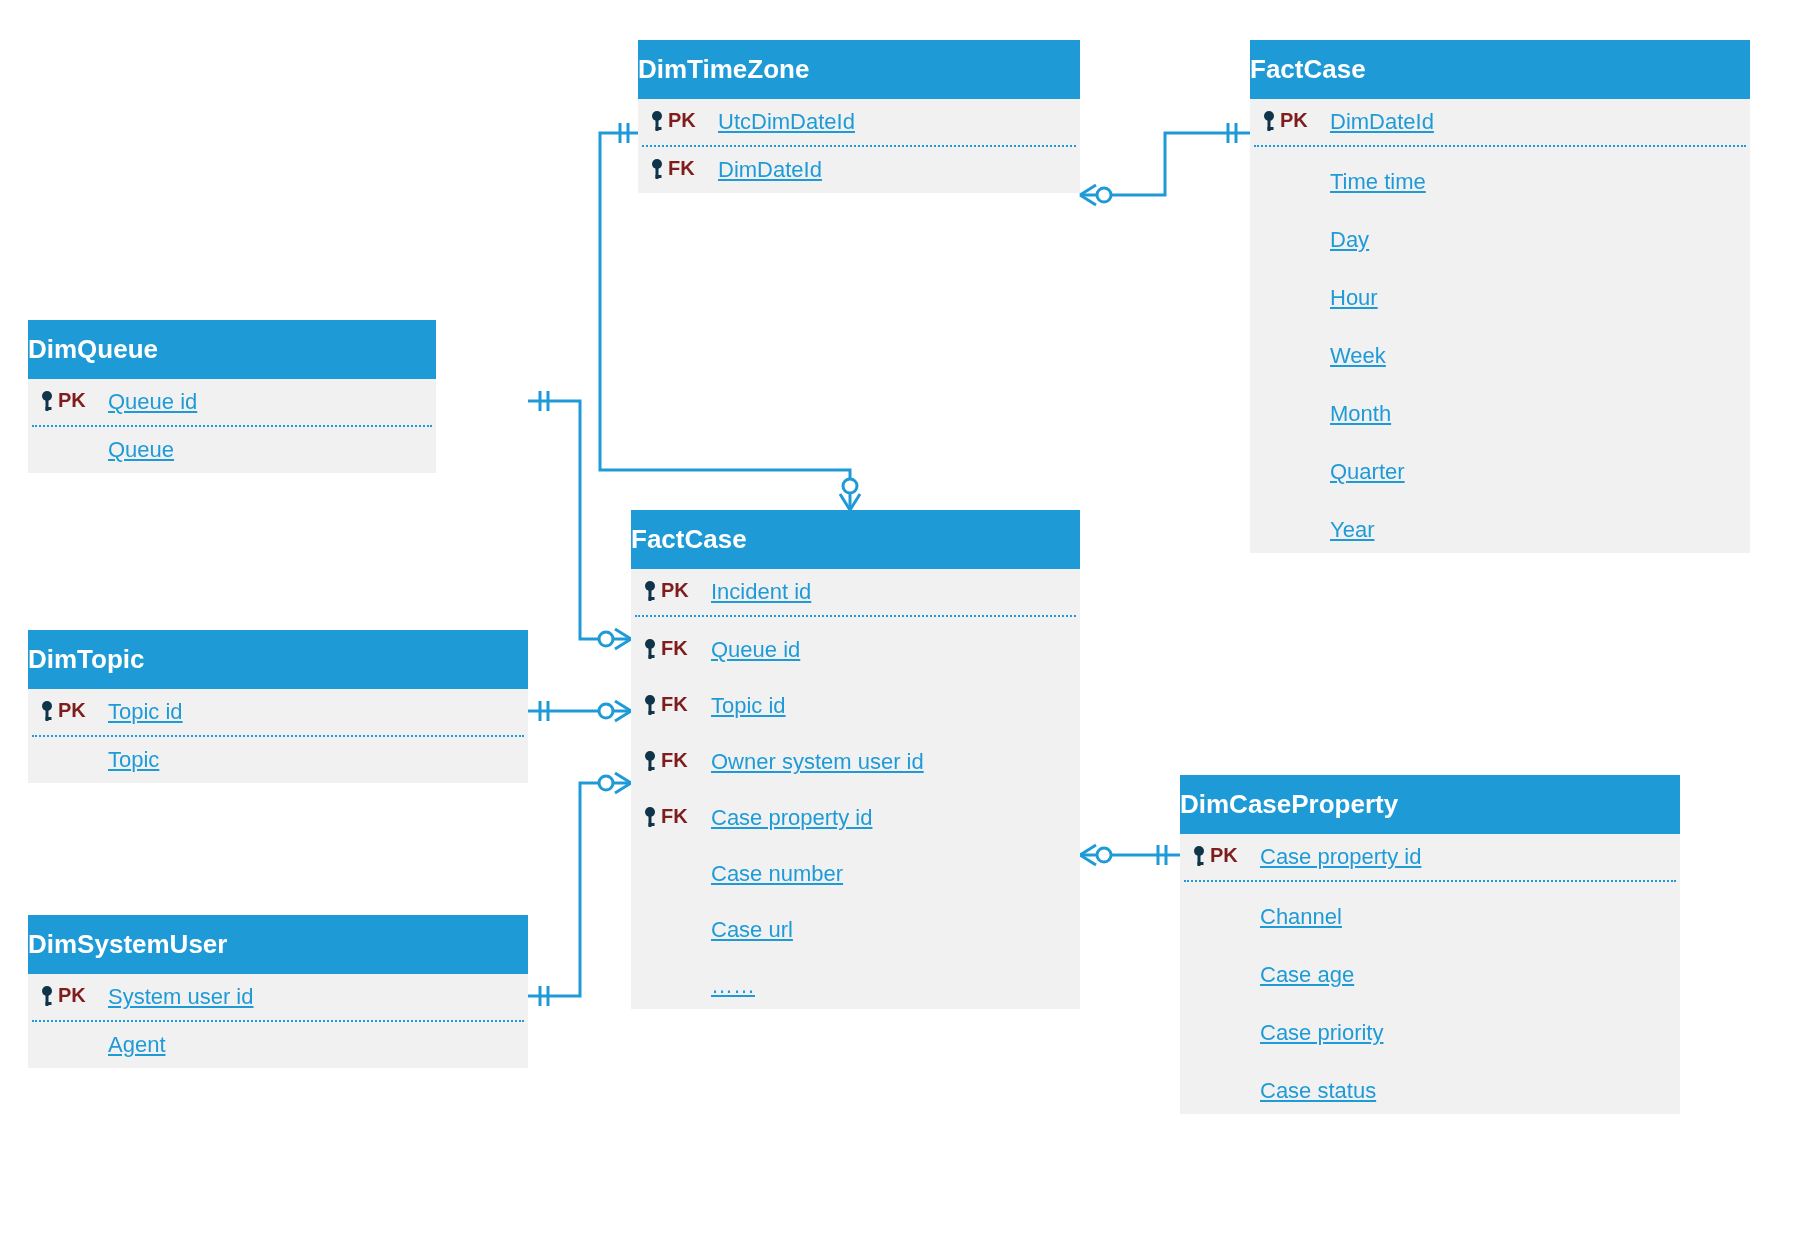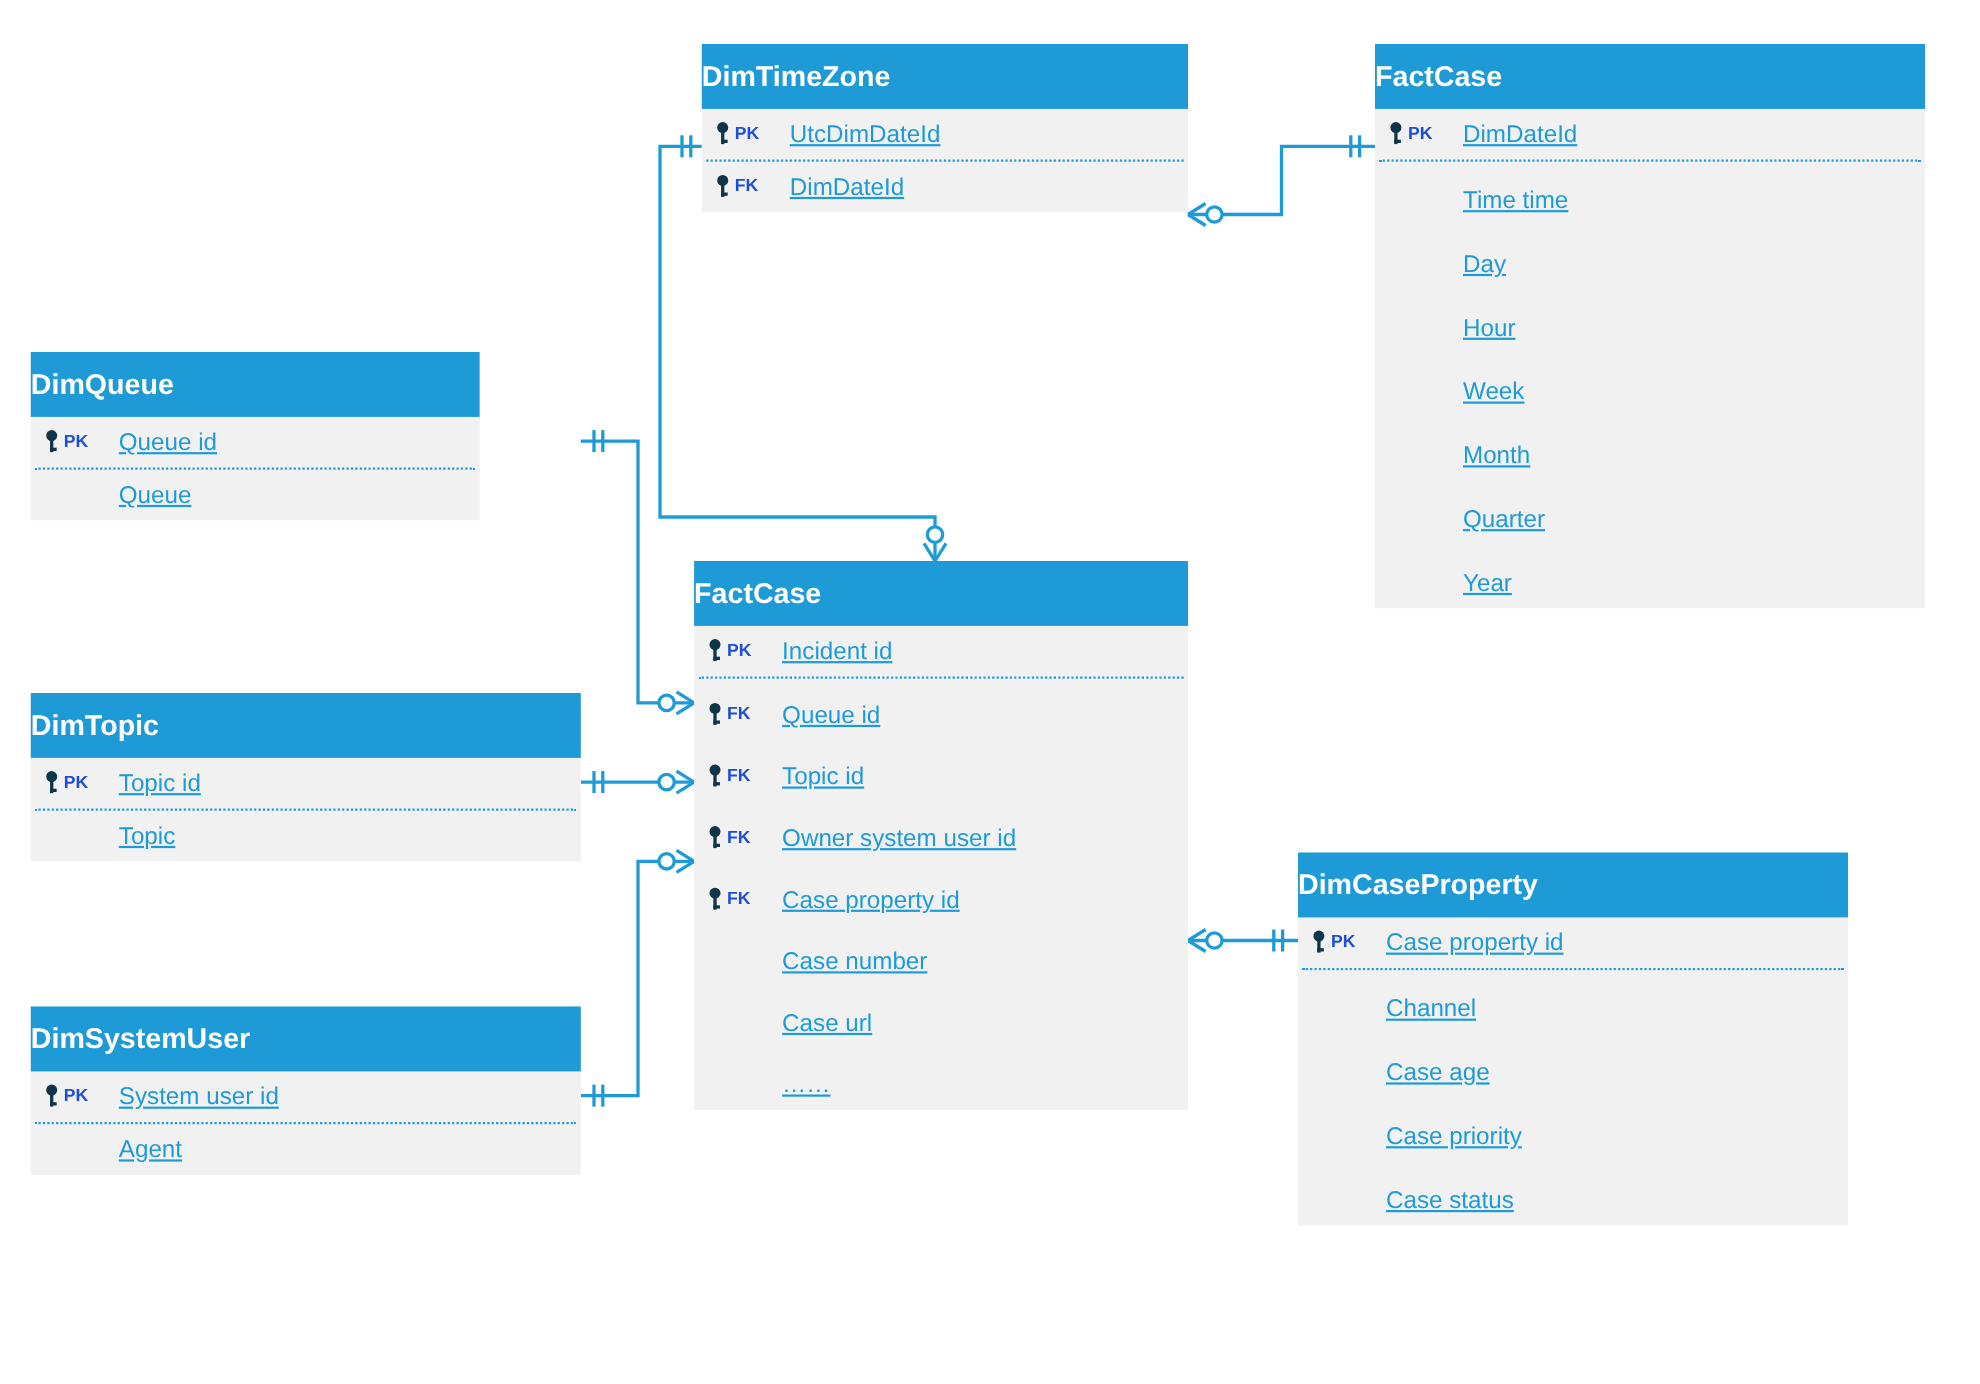--- a/index.html
+++ b/index.html
@@ -31,25 +31,25 @@
     align-items: center;
     padding: 10px 10px 10px 10px;
     color: #1e9bd7;
     font-size: 22px;
     min-height: 44px;
     box-sizing: border-box;
   }
   .row .keycol {
     width: 70px;
     display: flex;
-    align-items: center;
+    align-items: flex-start;
     gap: 2px;
-    color: #1d4ed8;
+    color: #7f1d1d;
     font-weight: 600;
-    font-size: 16px;
+    font-size: 20px;
   }
   .row .keyicon {
     width: 18px;
     height: 26px;
     display: inline-block;
     position: relative;
   }
   .row .keyicon svg { width: 18px; height: 26px; }
   .row .label {
     color: #1e9bd7;

